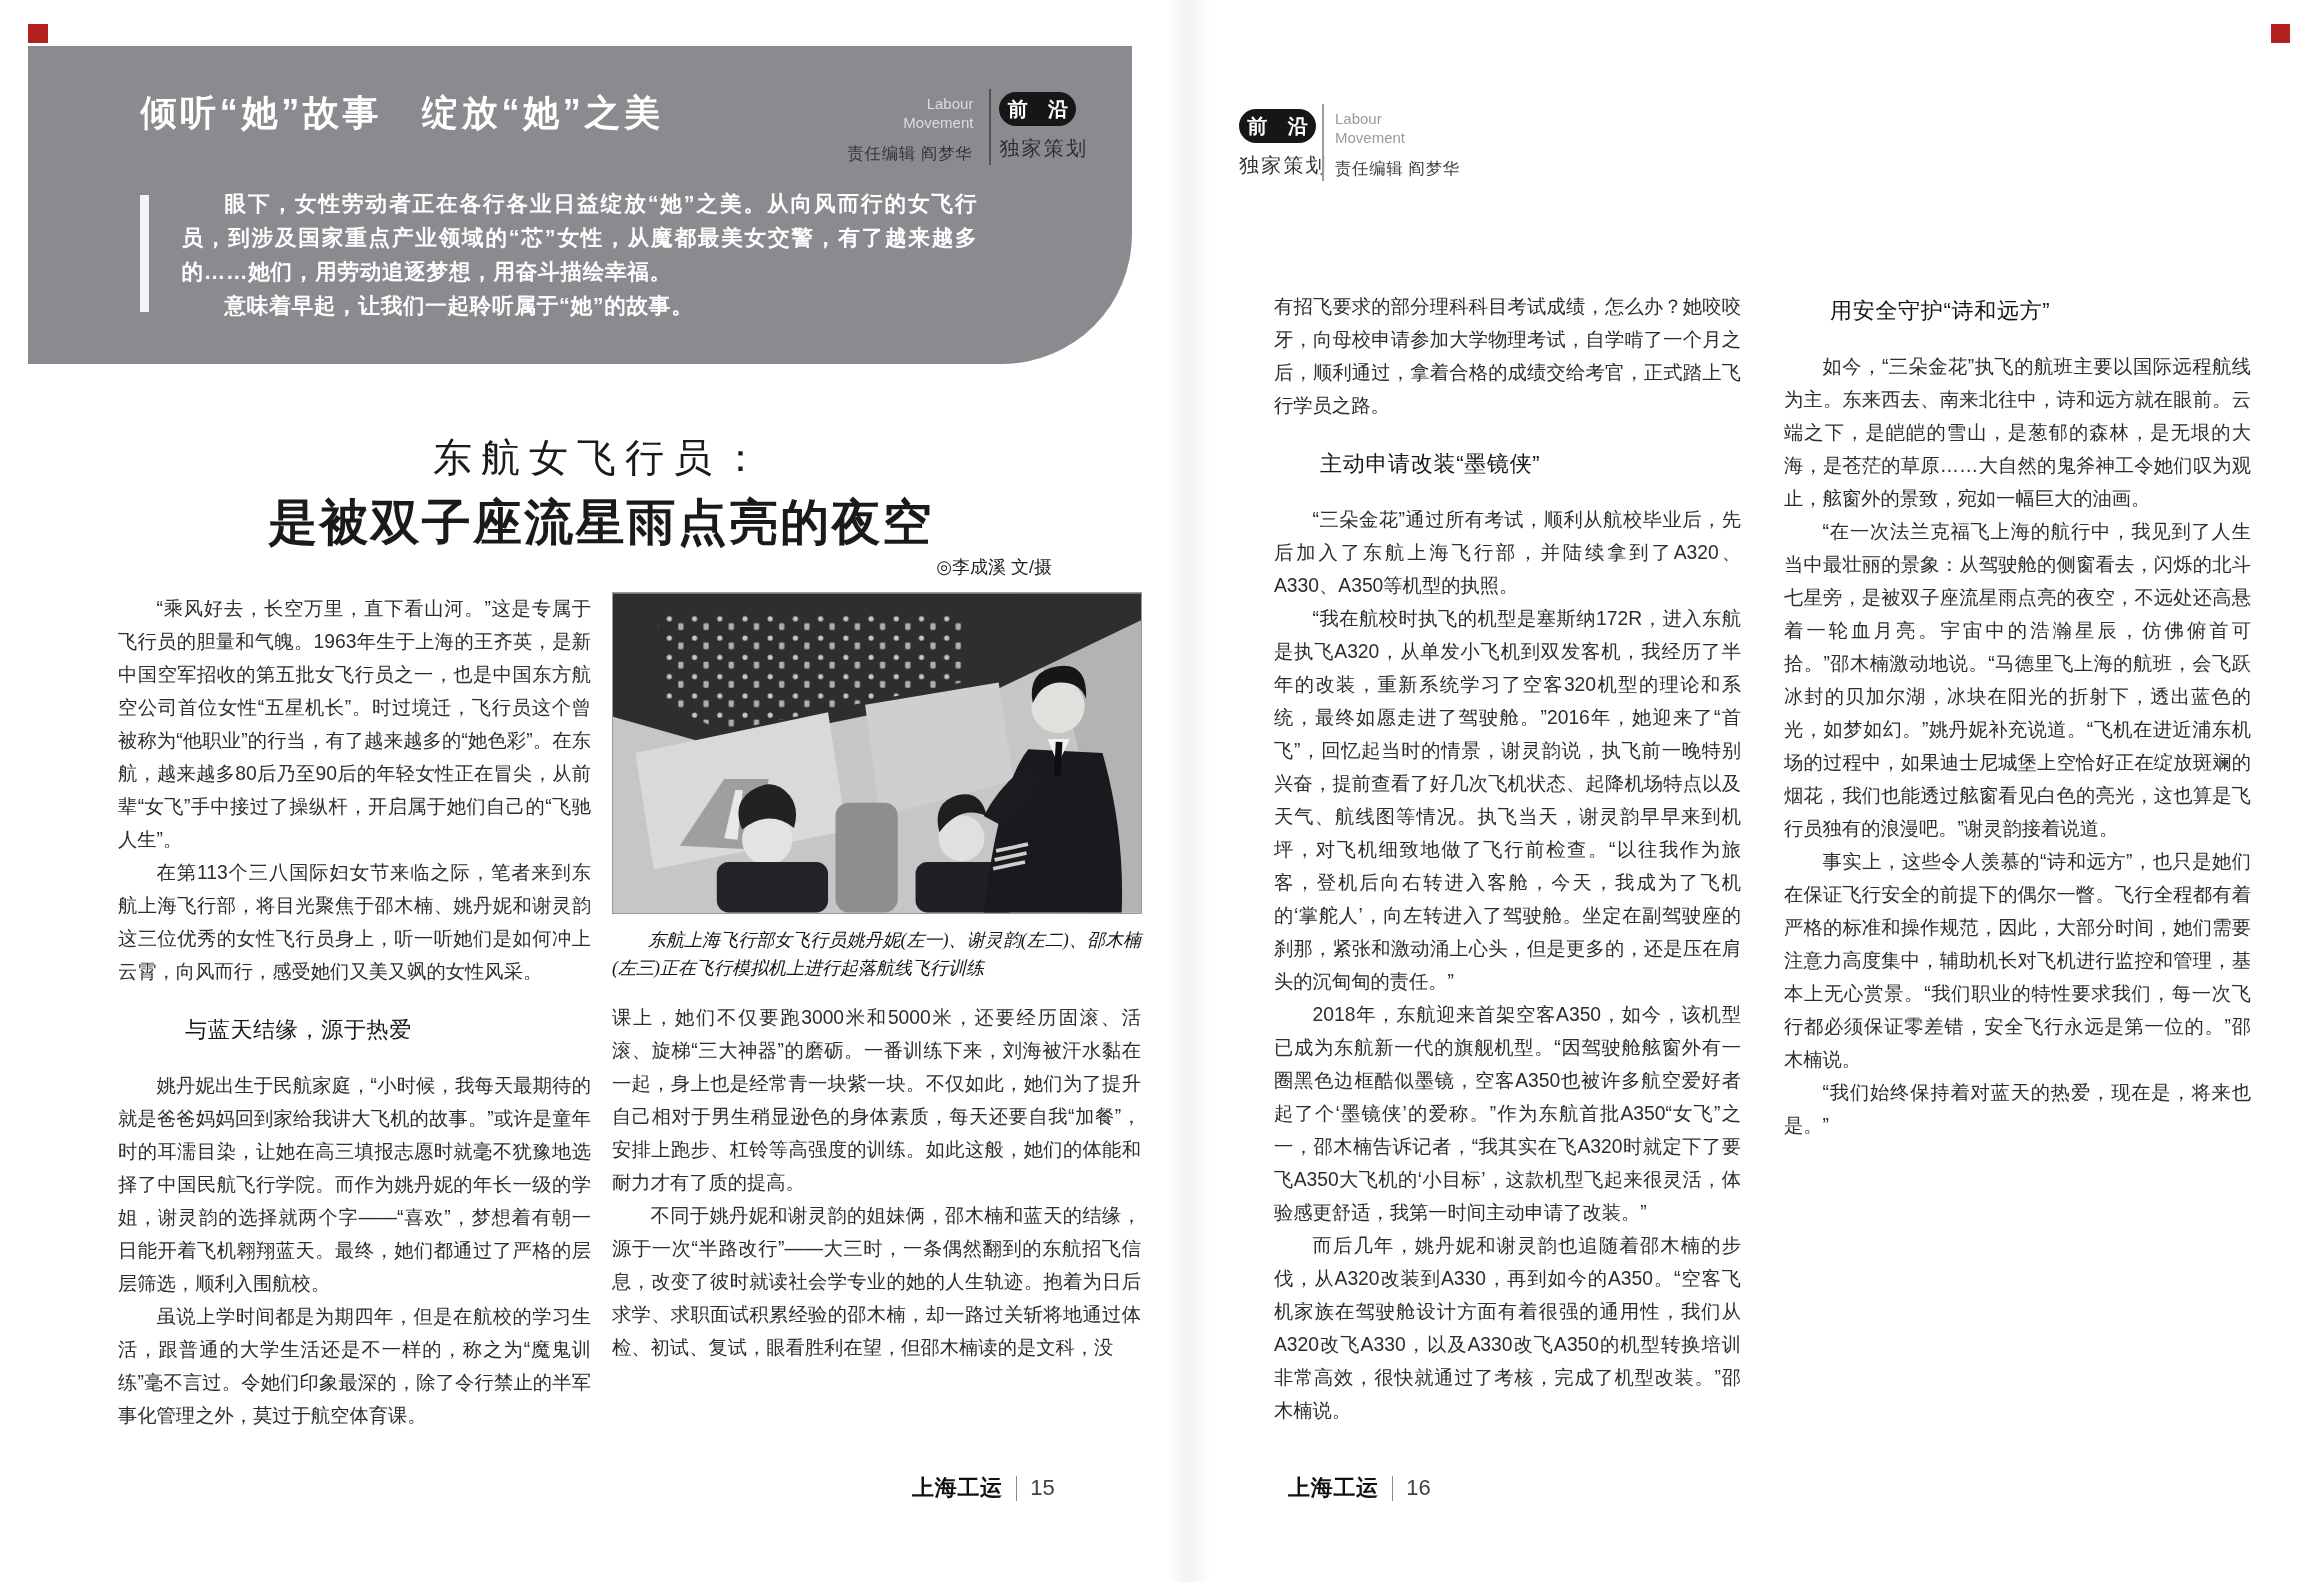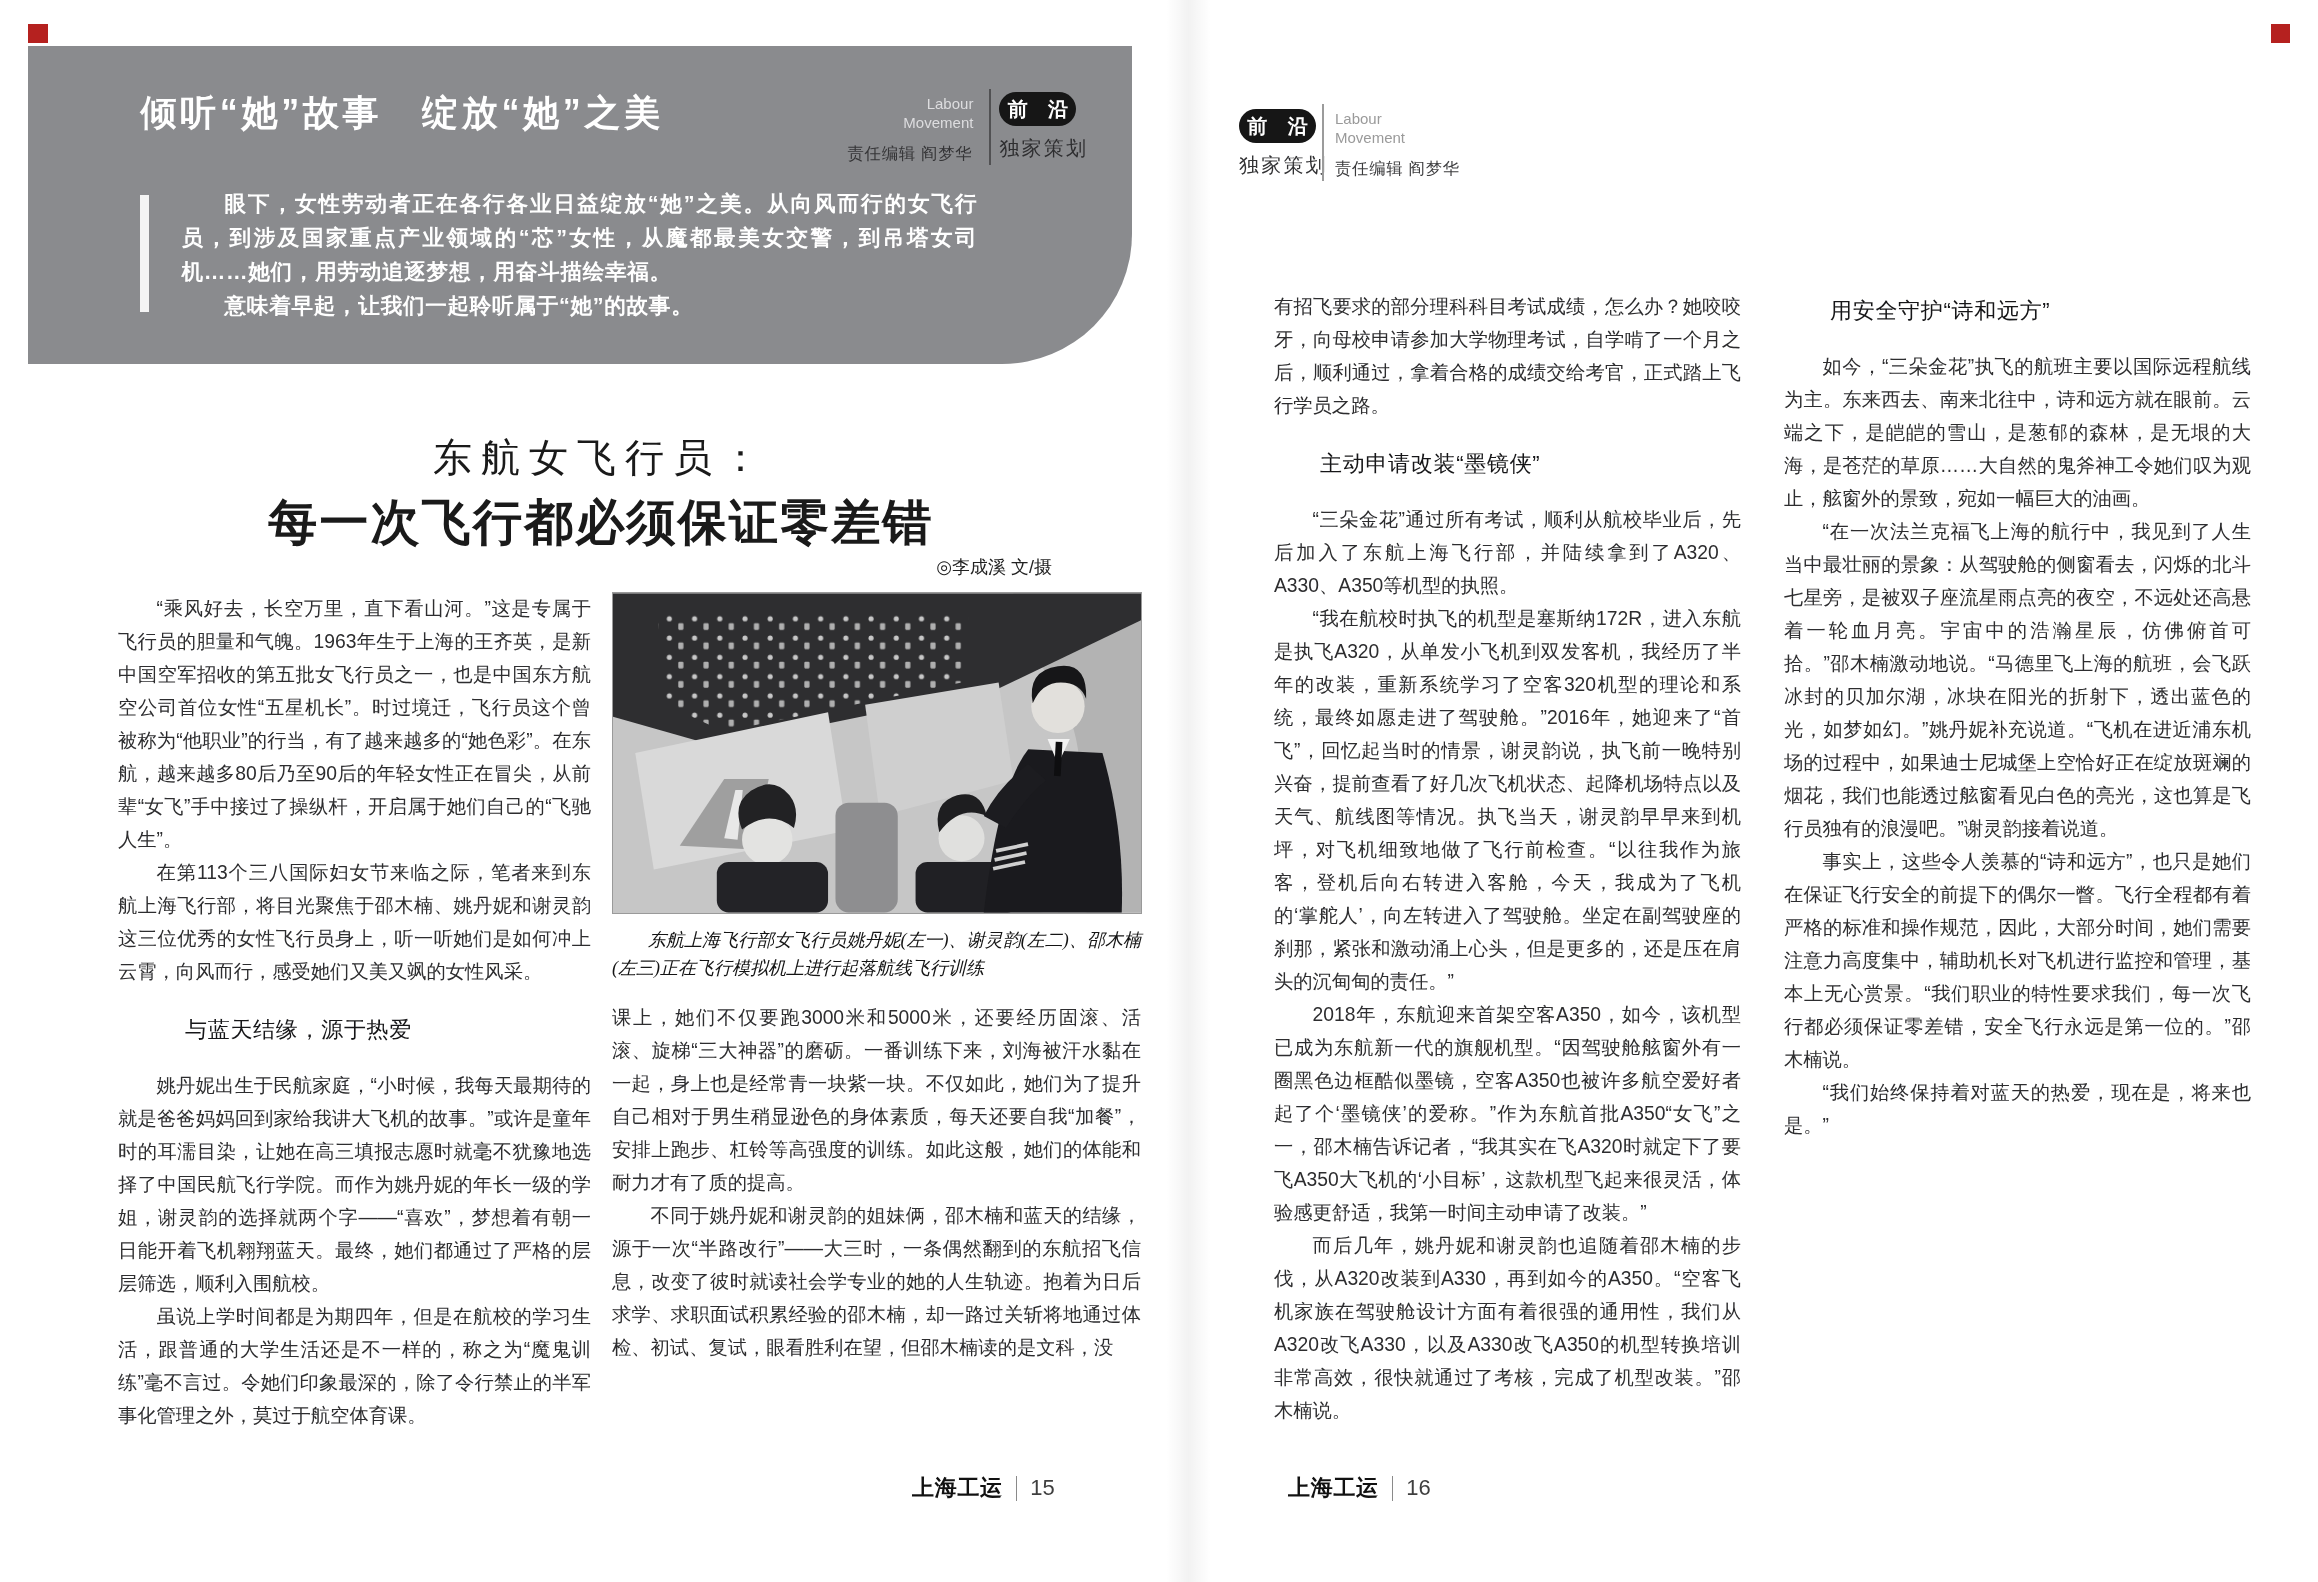--- a/index.html
+++ b/index.html
@@ -85,28 +85,28 @@
       <span>Labour</span><br>
       <span>Movement</span>
     </div>
     <div class="meta-editor" style="left:764px;top:97px;width:180px;text-align:right;">责任编辑 阎梦华</div>
     <div class="meta-divider" style="left:961px;top:43px;height:76px;"></div>
     <div class="badge" style="left:971px;top:46px;">前 沿</div>
     <div class="series" style="left:971px;top:89px;">独家策划</div>
 
     <div class="intro-bar"></div>
     <div class="banner-intro">
-      <p>眼下，女性劳动者正在各行各业日益绽放“她”之美。从向风而行的女飞行员，到涉及国家重点产业领域的“芯”女性，从魔都最美女交警，到吊塔女司机……她们，用劳动追逐梦想，用奋斗描绘幸福。</p>
+      <p>眼下，女性劳动者正在各行各业日益绽放“她”之美。从向风而行的女飞行员，到涉及国家重点产业领域的“芯”女性，从魔都最美女交警，有了越来越多的……她们，用劳动追逐梦想，用奋斗描绘幸福。</p>
       <p>意味着早起，让我们一起聆听属于“她”的故事。</p>
     </div>
   </div>
 
   <div class="article-head">
     <h2 class="kicker">东航女飞行员：</h2>
-    <h1 class="main-title">每一次飞行都必须保证零差错</h1>
+    <h1 class="main-title">是被双子座流星雨点亮的夜空</h1>
   </div>
   <div class="byline">◎李成溪 文/摄</div>
 
   <div class="cols" id="cols15">
     <div class="col colA">
         <p class="para indent">“乘风好去，长空万里，直下看山河。”这是专属于飞行员的胆量和气魄。1963年生于上海的王齐英，是新中国空军招收的第五批女飞行员之一，也是中国东方航空公司首位女性“五星机长”。时过境迁，飞行员这个曾被称为“他职业”的行当，有了越来越多的“她色彩”。在东航，越来越多80后乃至90后的年轻女性正在冒尖，从前辈“女飞”手中接过了操纵杆，开启属于她们自己的“飞驰人生”。</p>
         <p class="para indent">在第113个三八国际妇女节来临之际，笔者来到东航上海飞行部，将目光聚焦于邵木楠、姚丹妮和谢灵韵这三位优秀的女性飞行员身上，听一听她们是如何冲上云霄，向风而行，感受她们又美又飒的女性风采。</p>
         <h3 class="subhead">与蓝天结缘，源于热爱</h3>
         <p class="para indent">姚丹妮出生于民航家庭，“小时候，我每天最期待的就是爸爸妈妈回到家给我讲大飞机的故事。”或许是童年时的耳濡目染，让她在高三填报志愿时就毫不犹豫地选择了中国民航飞行学院。而作为姚丹妮的年长一级的学姐，谢灵韵的选择就两个字——“喜欢”，梦想着有朝一日能开着飞机翱翔蓝天。最终，她们都通过了严格的层层筛选，顺利入围航校。</p>
         <p class="para indent">虽说上学时间都是为期四年，但是在航校的学习生活，跟普通的大学生活还是不一样的，称之为“魔鬼训练”毫不言过。令她们印象最深的，除了令行禁止的半军事化管理之外，莫过于航空体育课。</p>

